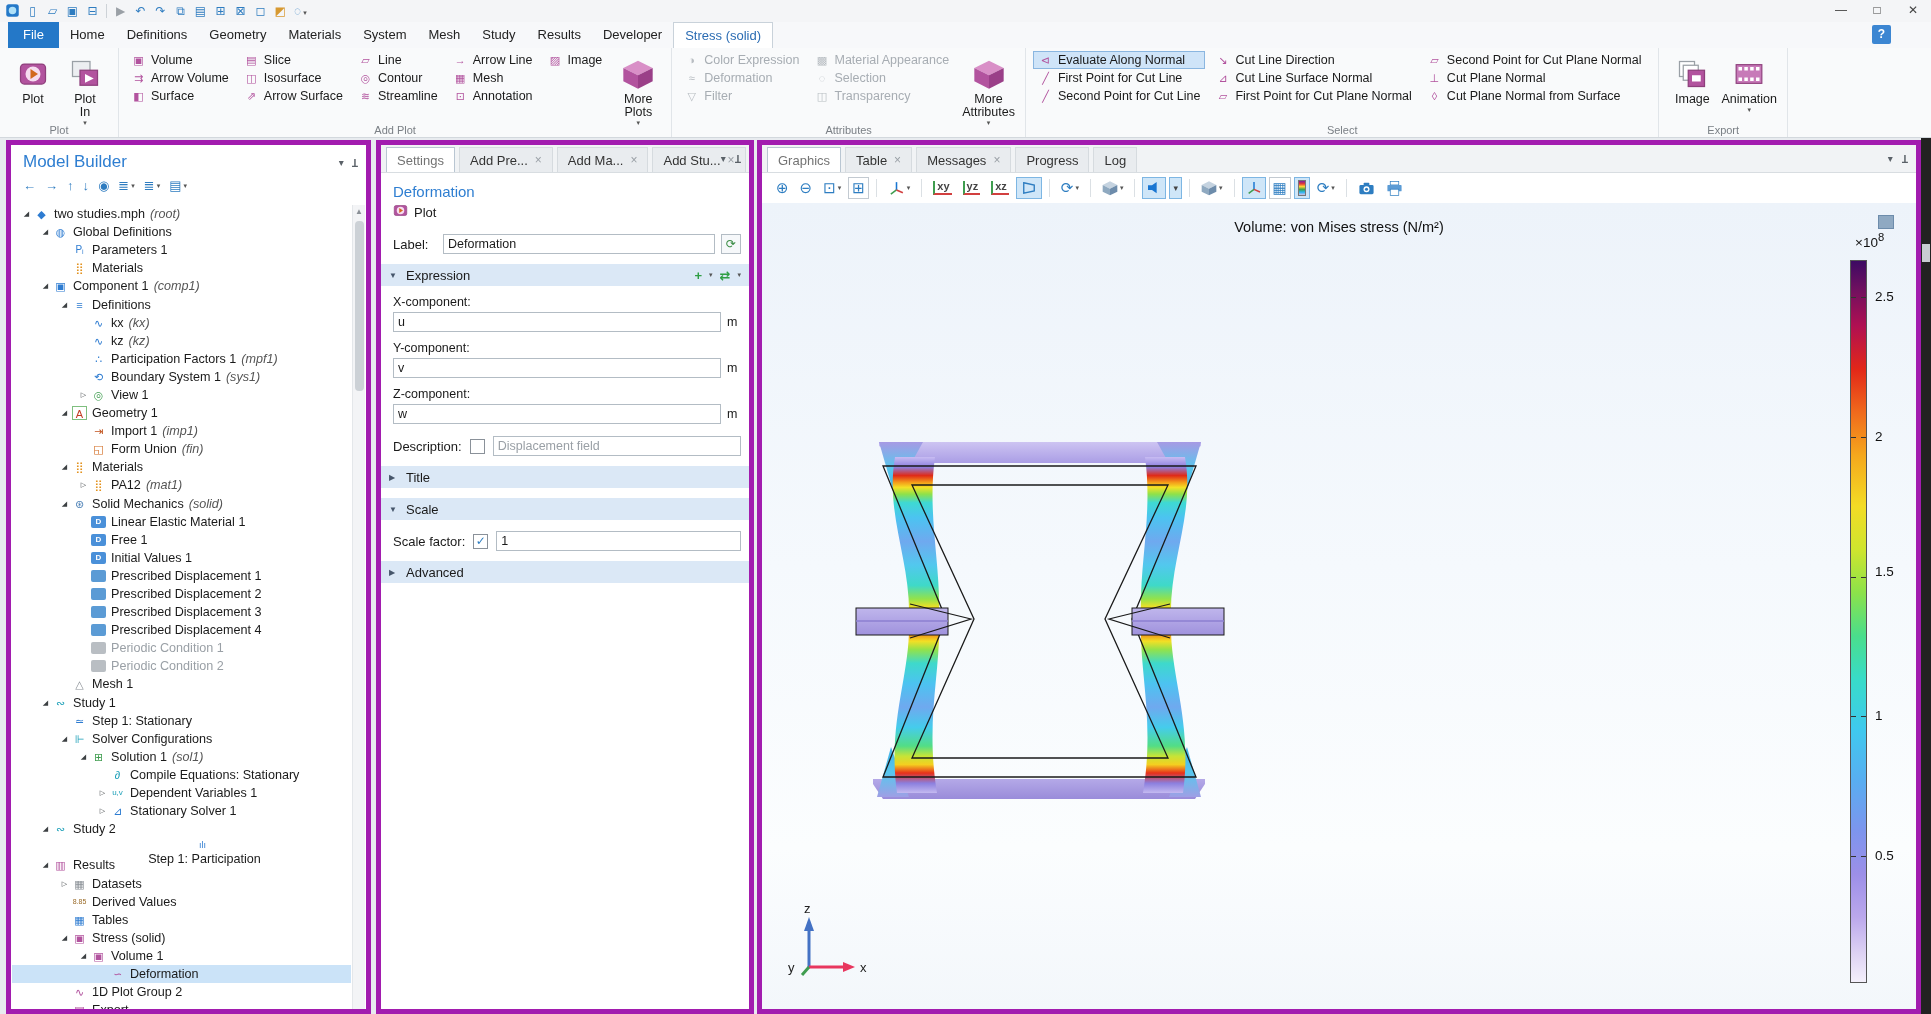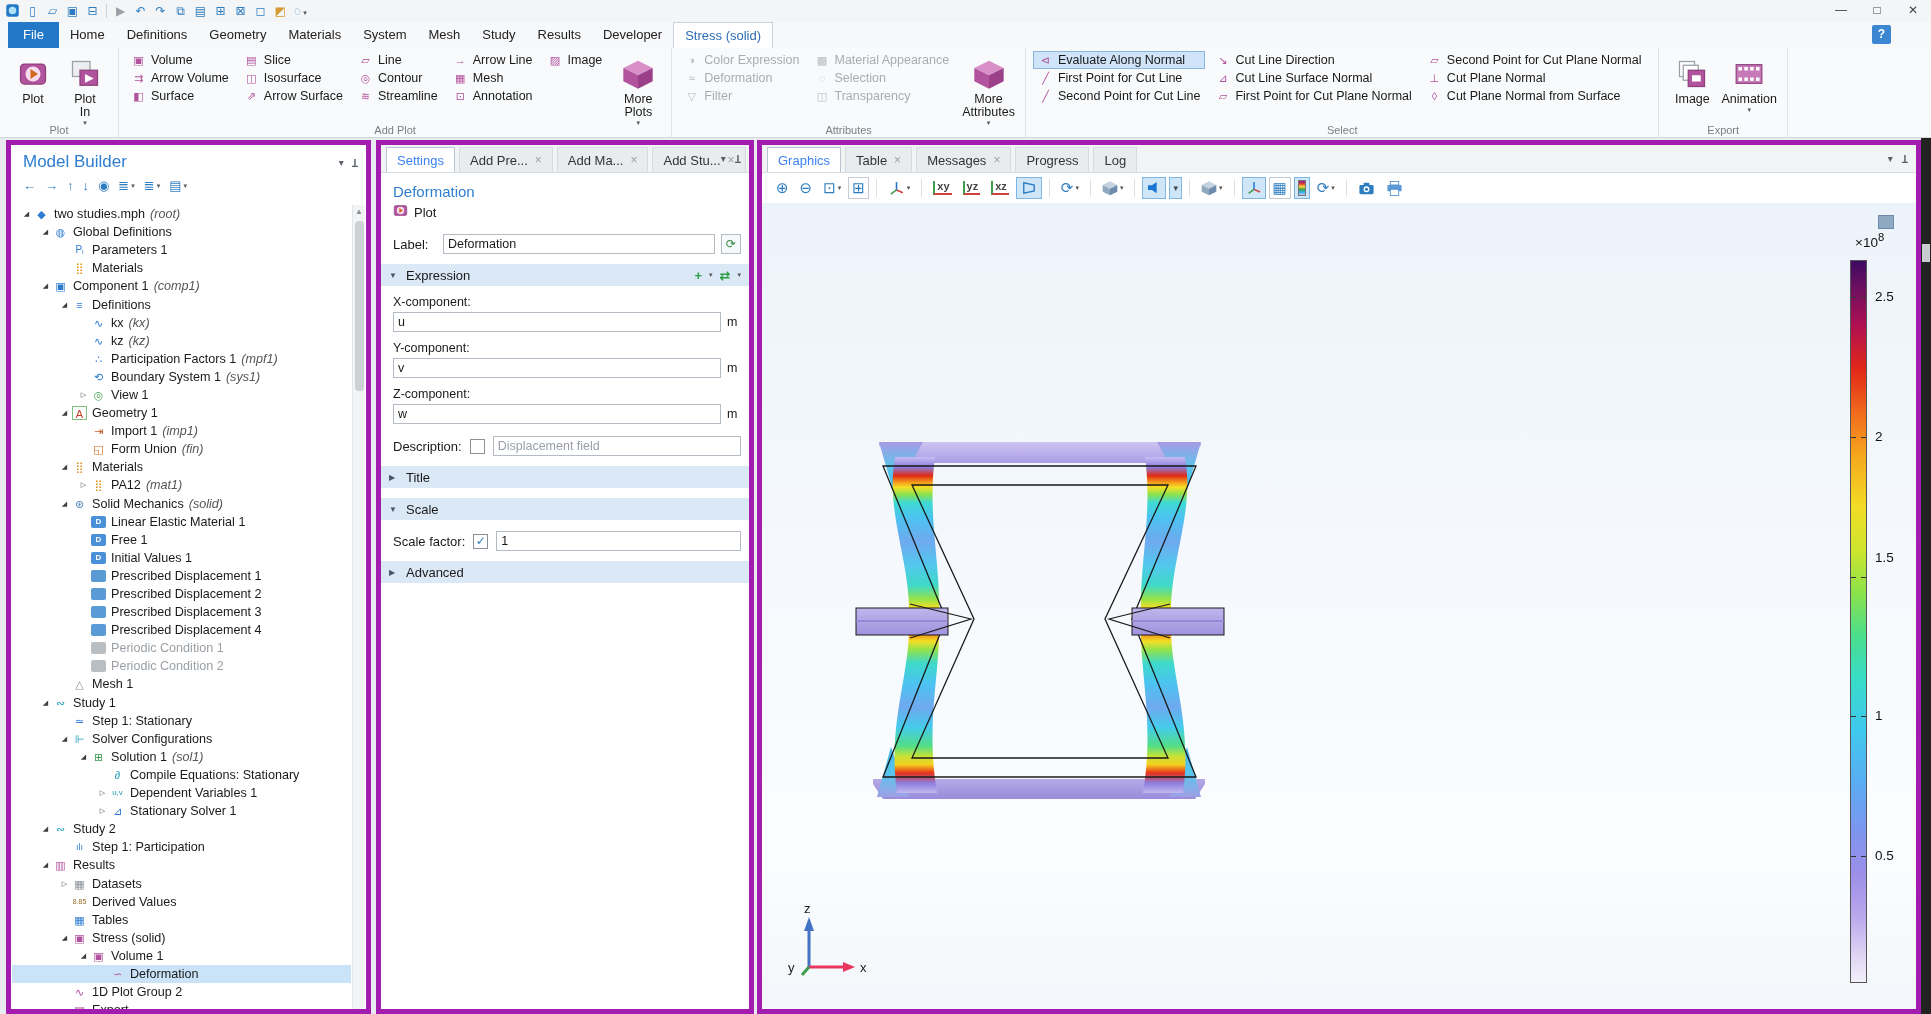--- a/index.html
+++ b/index.html
@@ -56,21 +56,21 @@
 .tarrow{width:13px;font-size:7px;color:#3c4043;text-align:center;flex:none}
 .ticon{width:15px;height:14px;margin:0 5px 0 1px;font-size:11px;line-height:14px;text-align:center;flex:none}
 .ticon.box{border-radius:2px;color:#fff;font-size:8px;font-weight:bold;height:12px;line-height:12px}
 .tsuffix{font-style:italic;color:#555;margin-left:5px}
 #mb-scroll{position:absolute;top:60px;right:1px;width:13px;bottom:0;background:#f3f4f6;border-left:1px solid #e4e7ea}
 .sb-up{text-align:center;font-size:8px;color:#8a9096;height:14px;line-height:14px}
 .sb-thumb{position:absolute;top:16px;left:2px;width:9px;height:170px;background:#ccd1d6;border-radius:4px}
 
 .ptabs{display:flex;align-items:flex-end;height:28px;background:#f1f3f5;border-bottom:1px solid #d8dde1;padding-left:5px;position:relative}
 .ptab{display:flex;align-items:center;padding:4px 10px;font-size:13px;background:#e9ecef;border:1px solid #d6dbdf;border-bottom:none;margin-right:4px;color:#333;height:25px;white-space:nowrap}
-.ptab.active{background:#fff;color:#3b82f6;border-color:#b9c6d2}
+.ptab.active{background:#fff;color:#737373;border-color:#b9c6d2}
 .tclose{margin-left:7px;color:#9aa0a6;font-size:12px;line-height:10px}
 .tab-extras{position:absolute;right:8px;top:8px;display:flex;gap:9px;align-items:center;color:#5a6168;font-size:10px}
 
 #settings-body{position:absolute;top:28px;left:0;right:0;bottom:0;overflow:hidden;background:#fff}
 .s-heading{color:#2e7ed1;font-size:15px;margin:10px 0 3px 12px}
 .s-plotrow{margin:2px 0 0 12px;display:flex;gap:6px;align-items:center;font-size:13px}
 .s-labelrow{display:flex;align-items:center;margin:13px 8px 0 12px;gap:6px}
 .s-labelrow label{width:44px}
 .sinput{height:20px;border:1px solid #b3bcc4;background:#fff;font-size:12.5px;padding:0 4px;font-family:inherit;color:#1a1a1a}
 .flex1{flex:1}
@@ -594,21 +594,21 @@
           <div class="trow" style="padding-left: 84px;">
             <span class="tarrow">▷</span>
             <span class="ticon" style="color: rgb(46, 124, 209);">⊿</span>
             <span>Stationary Solver 1</span>
           </div>
           <div class="trow" style="padding-left: 27px;">
             <span class="tarrow">◢</span>
             <span class="ticon" style="color: rgb(27, 159, 184);">∾</span>
             <span>Study 2</span>
           </div>
-          <div class="trow" style="padding-left: 46px;">
+          <div class="trow" style="padding-left: 46px; flex-direction: column;">
             <span class="tarrow"></span>
             <span class="ticon" style="color: rgb(46, 124, 209); font-size: 9px;">ılı</span>
             <span>Step 1: Participation</span>
           </div>
           <div class="trow" style="padding-left: 27px;">
             <span class="tarrow">◢</span>
             <span class="ticon" style="color: rgb(178, 83, 158);">▥</span>
             <span>Results</span>
           </div>
           <div class="trow" style="padding-left: 46px;">
@@ -867,20 +867,21 @@
           </div>
           <div class="gbtn">
             <svg viewBox="0 0 24 24" style="width: 17px; height: 17px;">
               <rect x="6" y="2" width="12" height="5" fill="#fff" stroke="#2d7dc1"></rect>
               <rect x="2" y="7" width="20" height="9" rx="1" fill="#5b9bd5"></rect>
               <rect x="6" y="13" width="12" height="9" fill="#fff" stroke="#2d7dc1"></rect>
             </svg>
           </div>
         </div>
       <div id="plotarea">
+        <div id="plot-title">Volume: von Mises stress (N/m²)</div>
         <div id="plot-context-icon"></div>
 
         <svg id="figure" viewBox="757 198 1164 816">
           <defs>
             <linearGradient id="gcol" x1="0" y1="452" x2="0" y2="790" gradientUnits="userSpaceOnUse">
               <stop offset="0" stop-color="#c8bcf2"></stop>
                 <stop offset="0.03" stop-color="#8b7fde"></stop>
               <stop offset="0.055" stop-color="#e02a17"></stop>
                 <stop offset="0.075" stop-color="#f49b1a"></stop>
               <stop offset="0.09" stop-color="#f3e126"></stop>
@@ -961,21 +962,21 @@
 
         <div id="colorbar"></div>
         <div id="cbar-exp"><span>×10</span><sup>8</sup></div>
         <div id="cbar-ticks">
             <div class="cbar-tick" style="top: 86px;">2.5</div>
             <div class="cbar-mark" style="left: 1089px; top: 94px;"></div>
             <div class="cbar-mark" style="left: 1099px; top: 94px;"></div>
             <div class="cbar-tick" style="top: 225.75px;">2</div>
             <div class="cbar-mark" style="left: 1089px; top: 233.75px;"></div>
             <div class="cbar-mark" style="left: 1099px; top: 233.75px;"></div>
-            <div class="cbar-tick" style="top: 347px;">1.5</div>
+            <div class="cbar-tick" style="top: 361px;">1.5</div>
             <div class="cbar-mark" style="left: 1089px; top: 373.5px;"></div>
             <div class="cbar-mark" style="left: 1099px; top: 373.5px;"></div>
             <div class="cbar-tick" style="top: 505.25px;">1</div>
             <div class="cbar-mark" style="left: 1089px; top: 513.25px;"></div>
             <div class="cbar-mark" style="left: 1099px; top: 513.25px;"></div>
             <div class="cbar-tick" style="top: 645px;">0.5</div>
             <div class="cbar-mark" style="left: 1089px; top: 653px;"></div>
             <div class="cbar-mark" style="left: 1099px; top: 653px;"></div>
           </div>
       </div>

